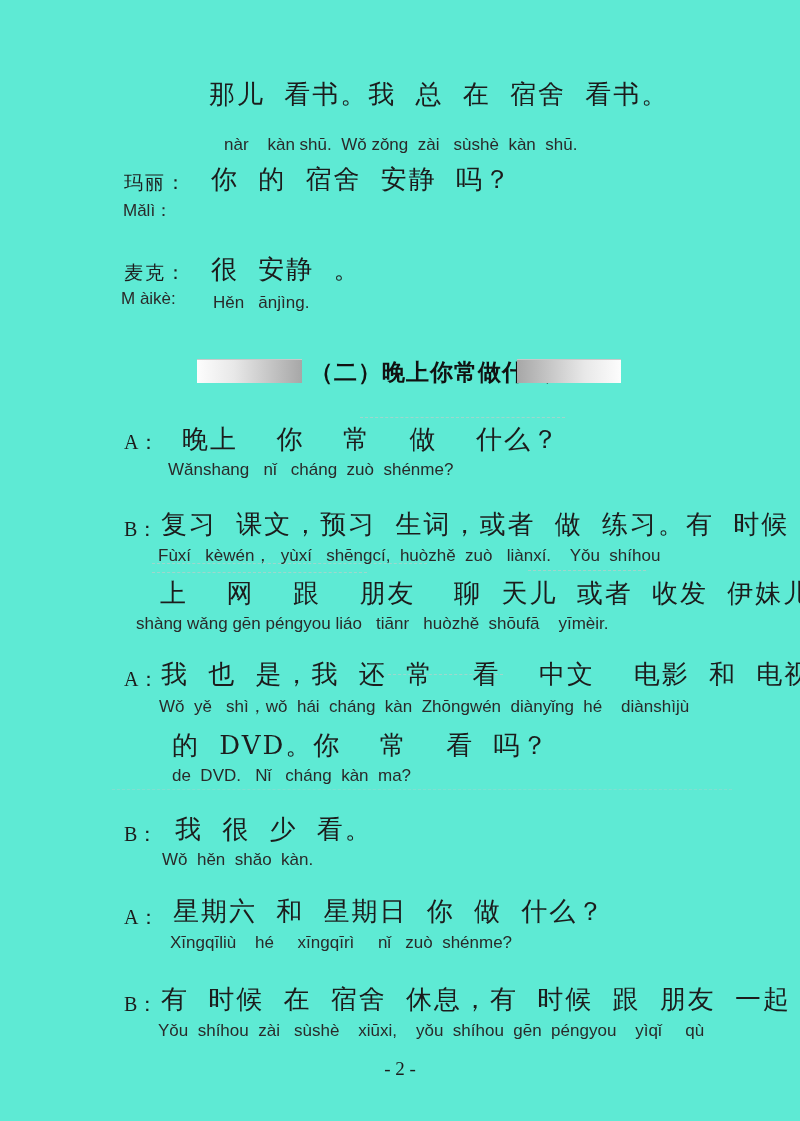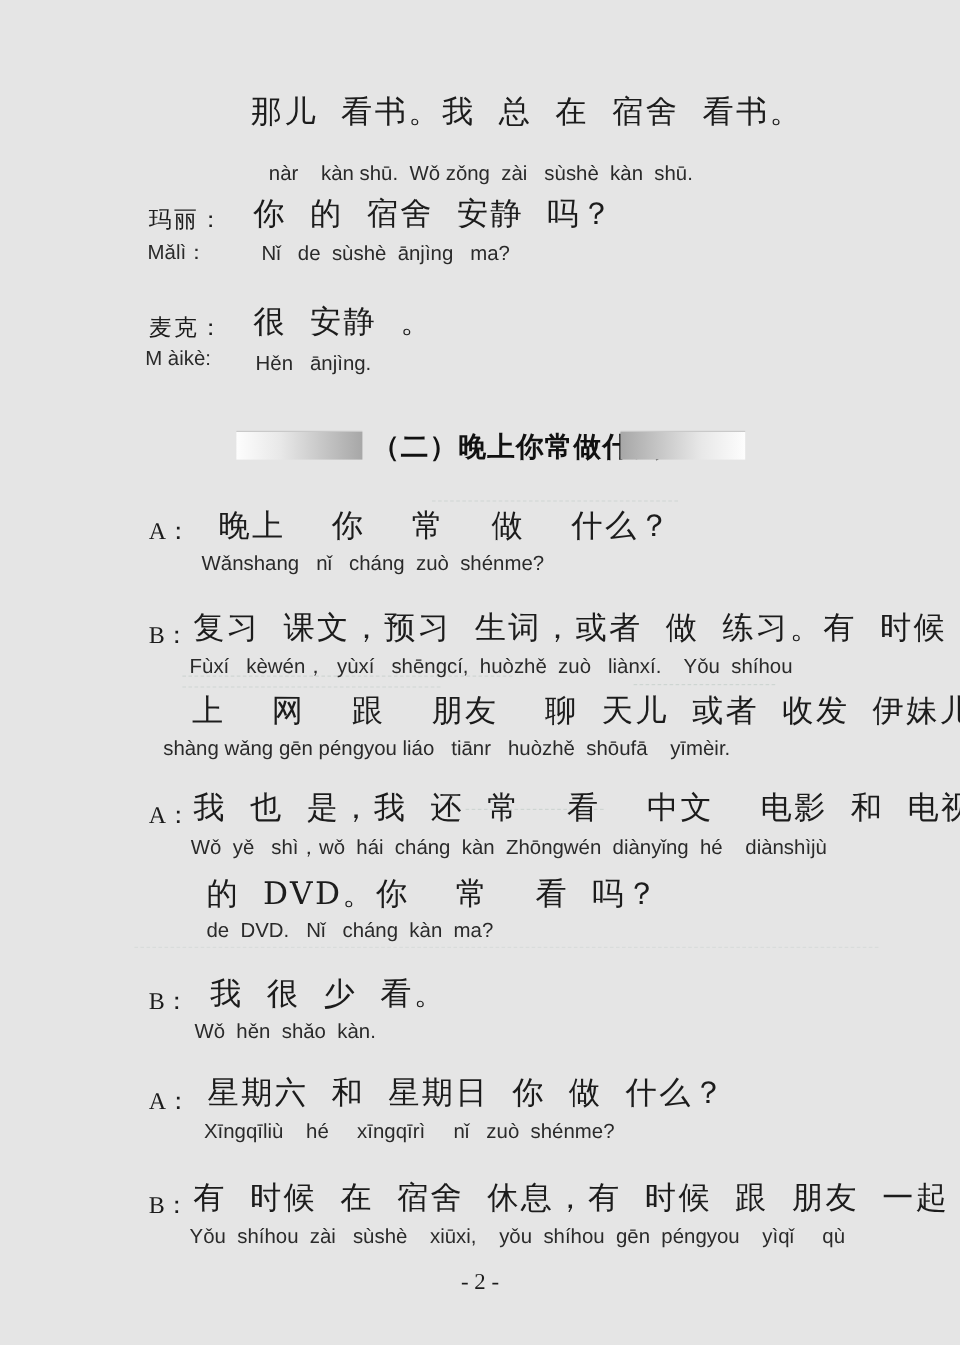--- a/index.html
+++ b/index.html
@@ -4,21 +4,21 @@
 <style>
   html, body {
     margin: 0;
     padding: 0;
     background: #ffffff;
   }
   #page {
     position: relative;
     width: 800px;
     height: 1121px;
-    background: #e5e5e5;
+    background: #5eead4;
     overflow: hidden;
     font-family: "Liberation Serif", serif;
     color: #1c1c1c;
   }
   .abs { position: absolute; }
   .hanzi {
     font-family: "DejaVu Serif", "Liberation Serif", serif;
     font-size: 26px;
     line-height: 30px;
     letter-spacing: 2px;
@@ -87,21 +87,20 @@
 <body>
 
 <div id="page">
 
   <div class="abs hanzi" style="left:209px; top:79px;">那儿 看书。我 总 在 宿舍 看书。</div>
   <div class="abs pinyin" style="left:224px; top:117px;margin-top:18px;">nàr    kàn shū.  Wǒ zǒng  zài   sùshè  kàn  shū.</div>
 
   <div class="abs speaker-hanzi" style="left:124px; top:170px;">玛丽：</div>
   <div class="abs speaker-pinyin" style="left:123px; top:199px;">Mǎlì：</div>
   <div class="abs hanzi" style="left:211px; top:164px;">你 的 宿舍 安静 吗？</div>
-  <div class="abs pinyin" style="left:218px; top:202px;">Nǐ   de  sùshè  ānjìng   ma?</div>
 
   <div class="abs speaker-hanzi" style="left:124px; top:260px;text-align:center;">麦克：</div>
   <div class="abs speaker-pinyin" style="left:121px; top:289px;">M àikè:</div>
   <div class="abs hanzi" style="left:211px; top:254px;">很 安静 。</div>
   <div class="abs pinyin" style="left:213px; top:293px;">Hěn   ānjìng.</div>
 
   <div class="abs grad-bar grad-left" style="left:197px; top:359px; width:105px;"></div>
   <div class="abs section-title" style="left:310px; top:357px;">（二）晚上你常做什么</div>
   <div class="abs grad-bar grad-right" style="left:517px; top:359px; width:104px;"></div>
 

